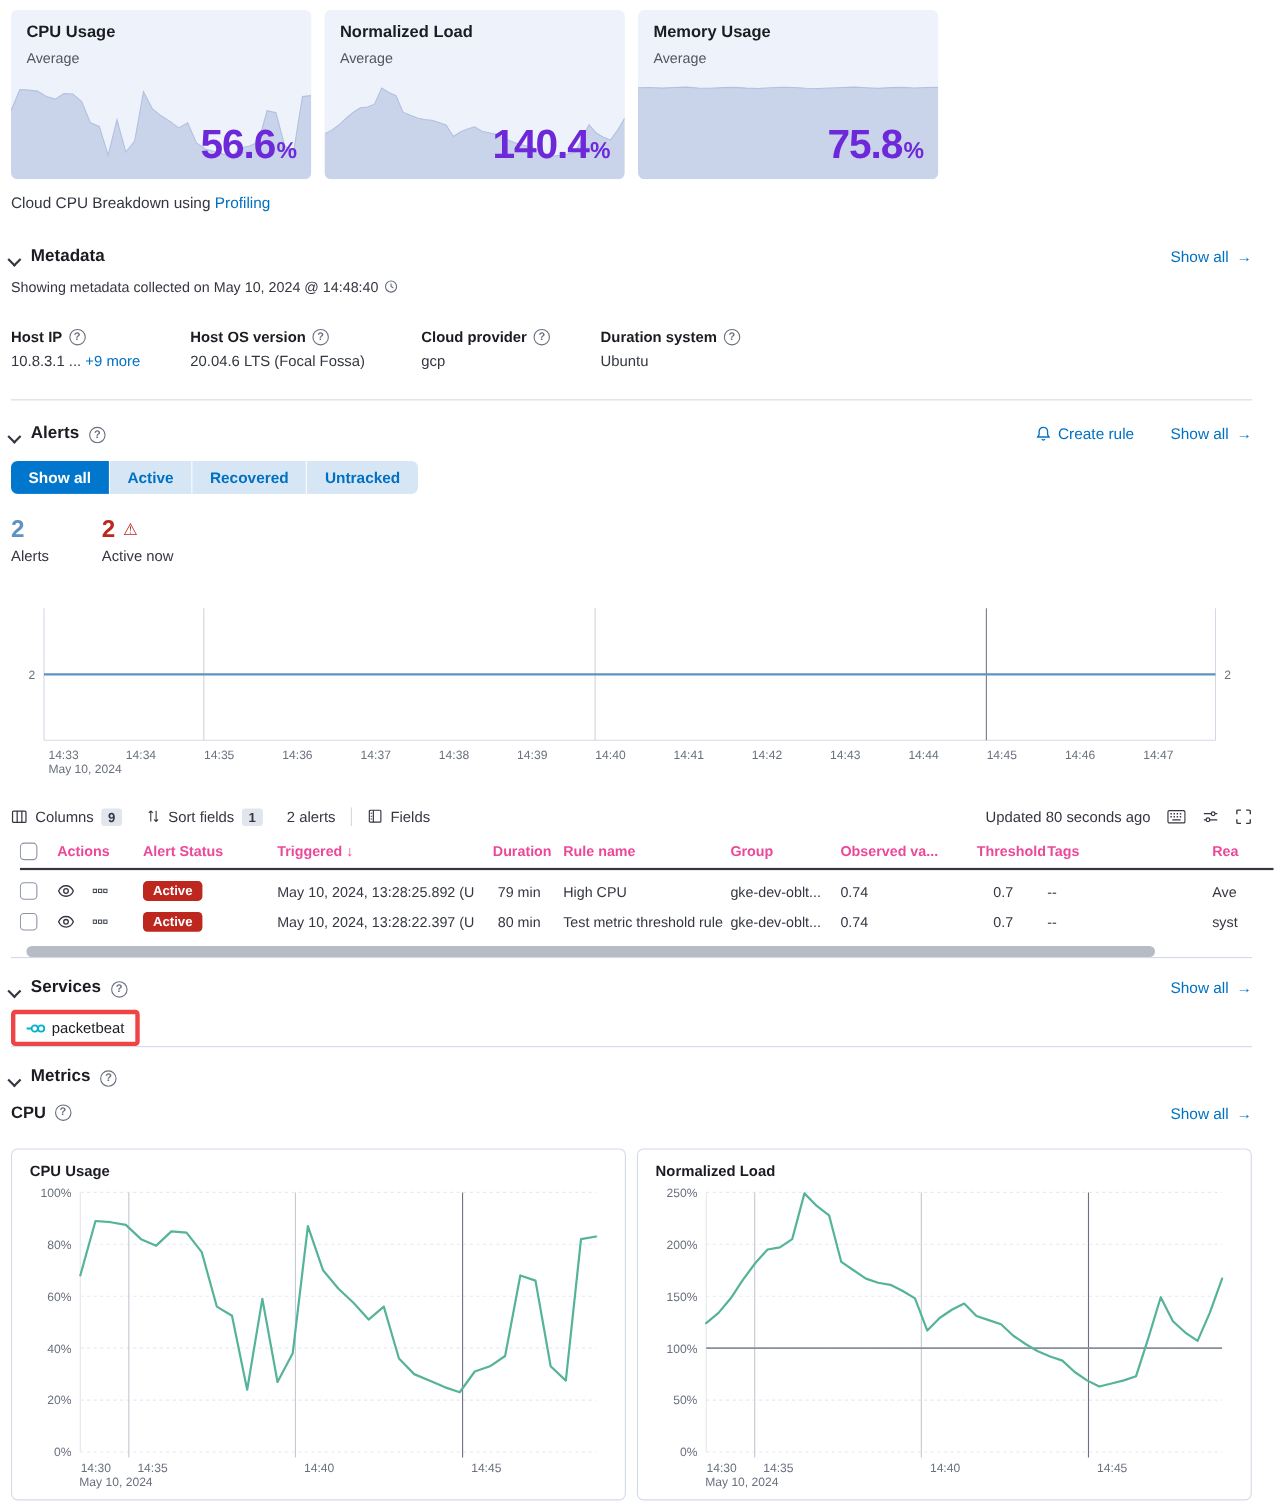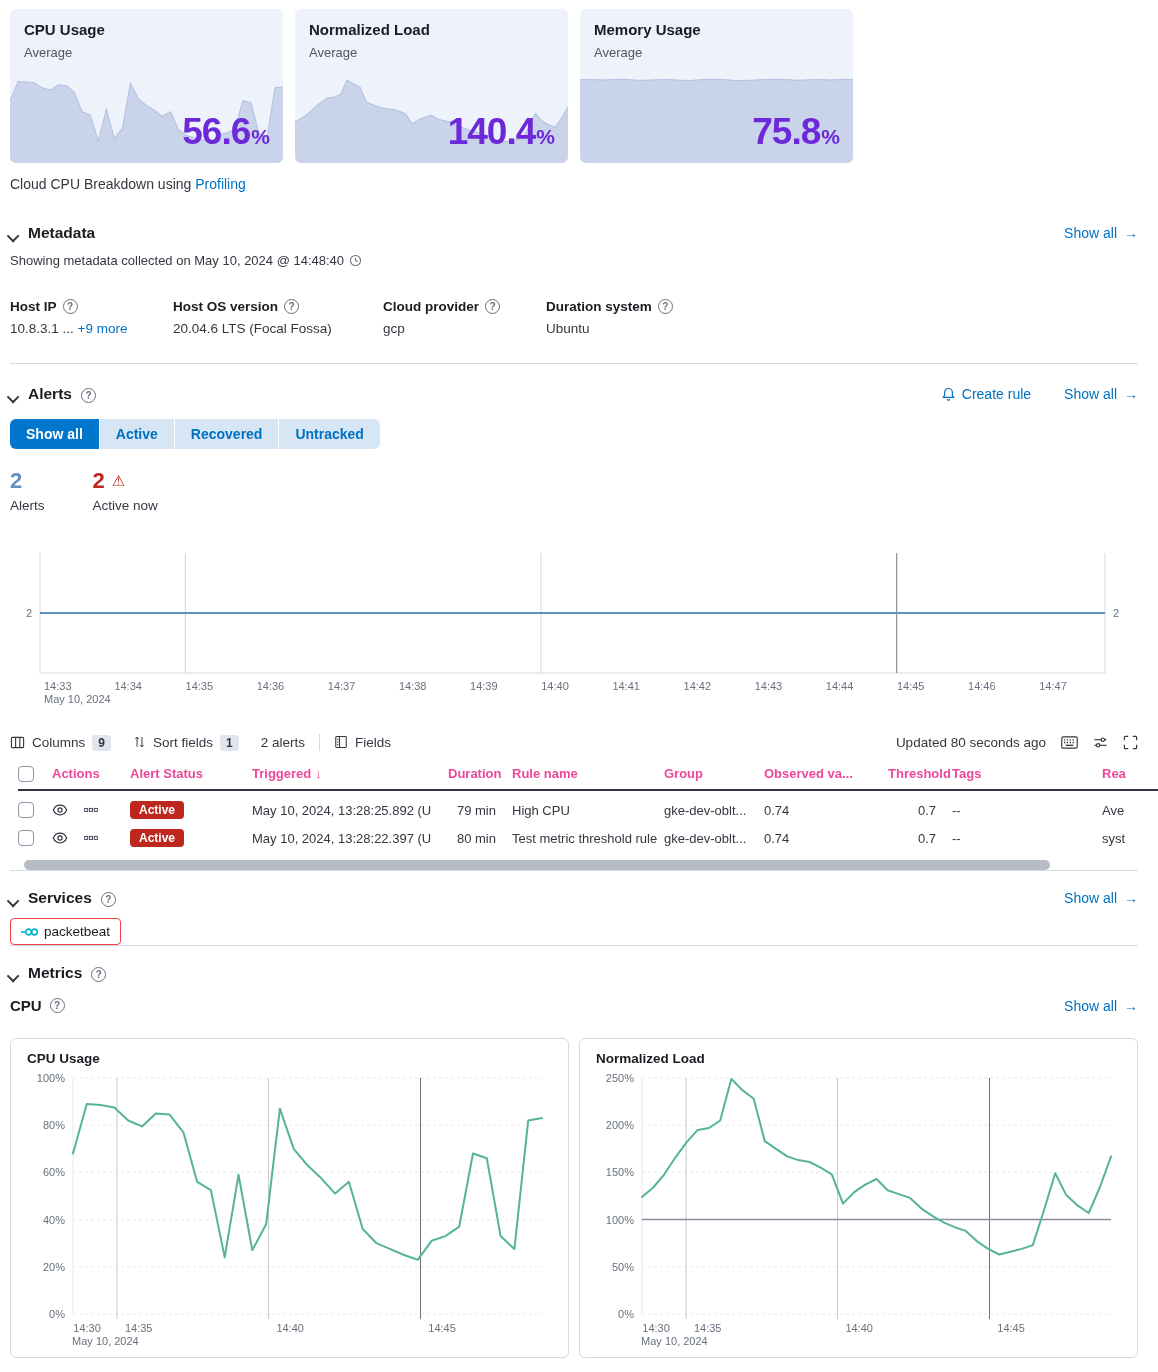--- a/index.html
+++ b/index.html
@@ -62,30 +62,30 @@
   .tb-sep { width:1px; height:17px; background:#d3dae6; margin:0 14px; }
   .tb-gap { width:22px; }
   .tb-right { margin-left:auto; display:flex; align-items:center; gap:15px; }
   .tb-icon { cursor:pointer; display:inline-flex; }
 
   
   .atable { margin-top:13px; width:1140px; margin-left:8px; overflow:hidden; }
   .tr { display:grid; grid-template-columns:34px 78px 122px 196px 64px 152px 100px 124px 64px 150px 1fr; align-items:center; }
   .thead { font-weight:700; font-size:13px; color:#ec4899; padding-bottom:7px; border-bottom:2px solid #343741; }
   .row { height:28px; font-size:13px; }
-  .cell-r { text-align:right; padding-right:16px; }
+  .cell-r { text-align:center; padding-right:16px; }
   .chk { width:16px; height:16px; border:1px solid #8b95a5; border-radius:4px; background:#fff; cursor:pointer; }
   .actions { display:flex; align-items:center; gap:16px; }
   .badge-active { display:inline-block; background:#bd271e; color:#fff; font-weight:700; font-size:12px; border-radius:4px; padding:2px 9px; }
   .hscroll { margin:8px 0 0 14px; width:1026px; height:10px; border-radius:5px; background:#b6bcc6; cursor:pointer; }
   .alerts-bottom { margin-top:20px; }
 
   
   .services { margin-top:18px; }
-  .chip { display:inline-flex; align-items:center; gap:6px; margin-top:11px; border:1px solid #ef4444; border-radius:4px; padding:5px 10px; font-size:13.5px; color:#1a1c21; background:#fff; cursor:pointer; }
+  .chip { display:inline-flex; align-items:center; gap:6px; margin-top:11px; border:4px solid #ef4444; border-radius:4px; padding:5px 10px; font-size:13.5px; color:#1a1c21; background:#fff; cursor:pointer; }
   .services-bottom { margin-top:26px; }
 
   
   .metrics { margin-top:18px; }
   .metric-group-head { display:flex; justify-content:space-between; align-items:center; margin-top:15px; }
   .group-title { display:flex; align-items:center; gap:8px; font-weight:700; font-size:15px; color:#1a1c21; }
   .panels { display:grid; grid-template-columns:1fr 1fr; gap:10px; margin-top:24px; }
   .panel { border:1px solid #d3dae6; border-radius:6px; background:#fff; padding:12px 16px 8px; height:320px; }
   .panel-title { font-weight:700; font-size:13.5px; color:#1a1c21; }
   .metric-svg { width:100%; height:280px; margin-top:4px; display:block; }

